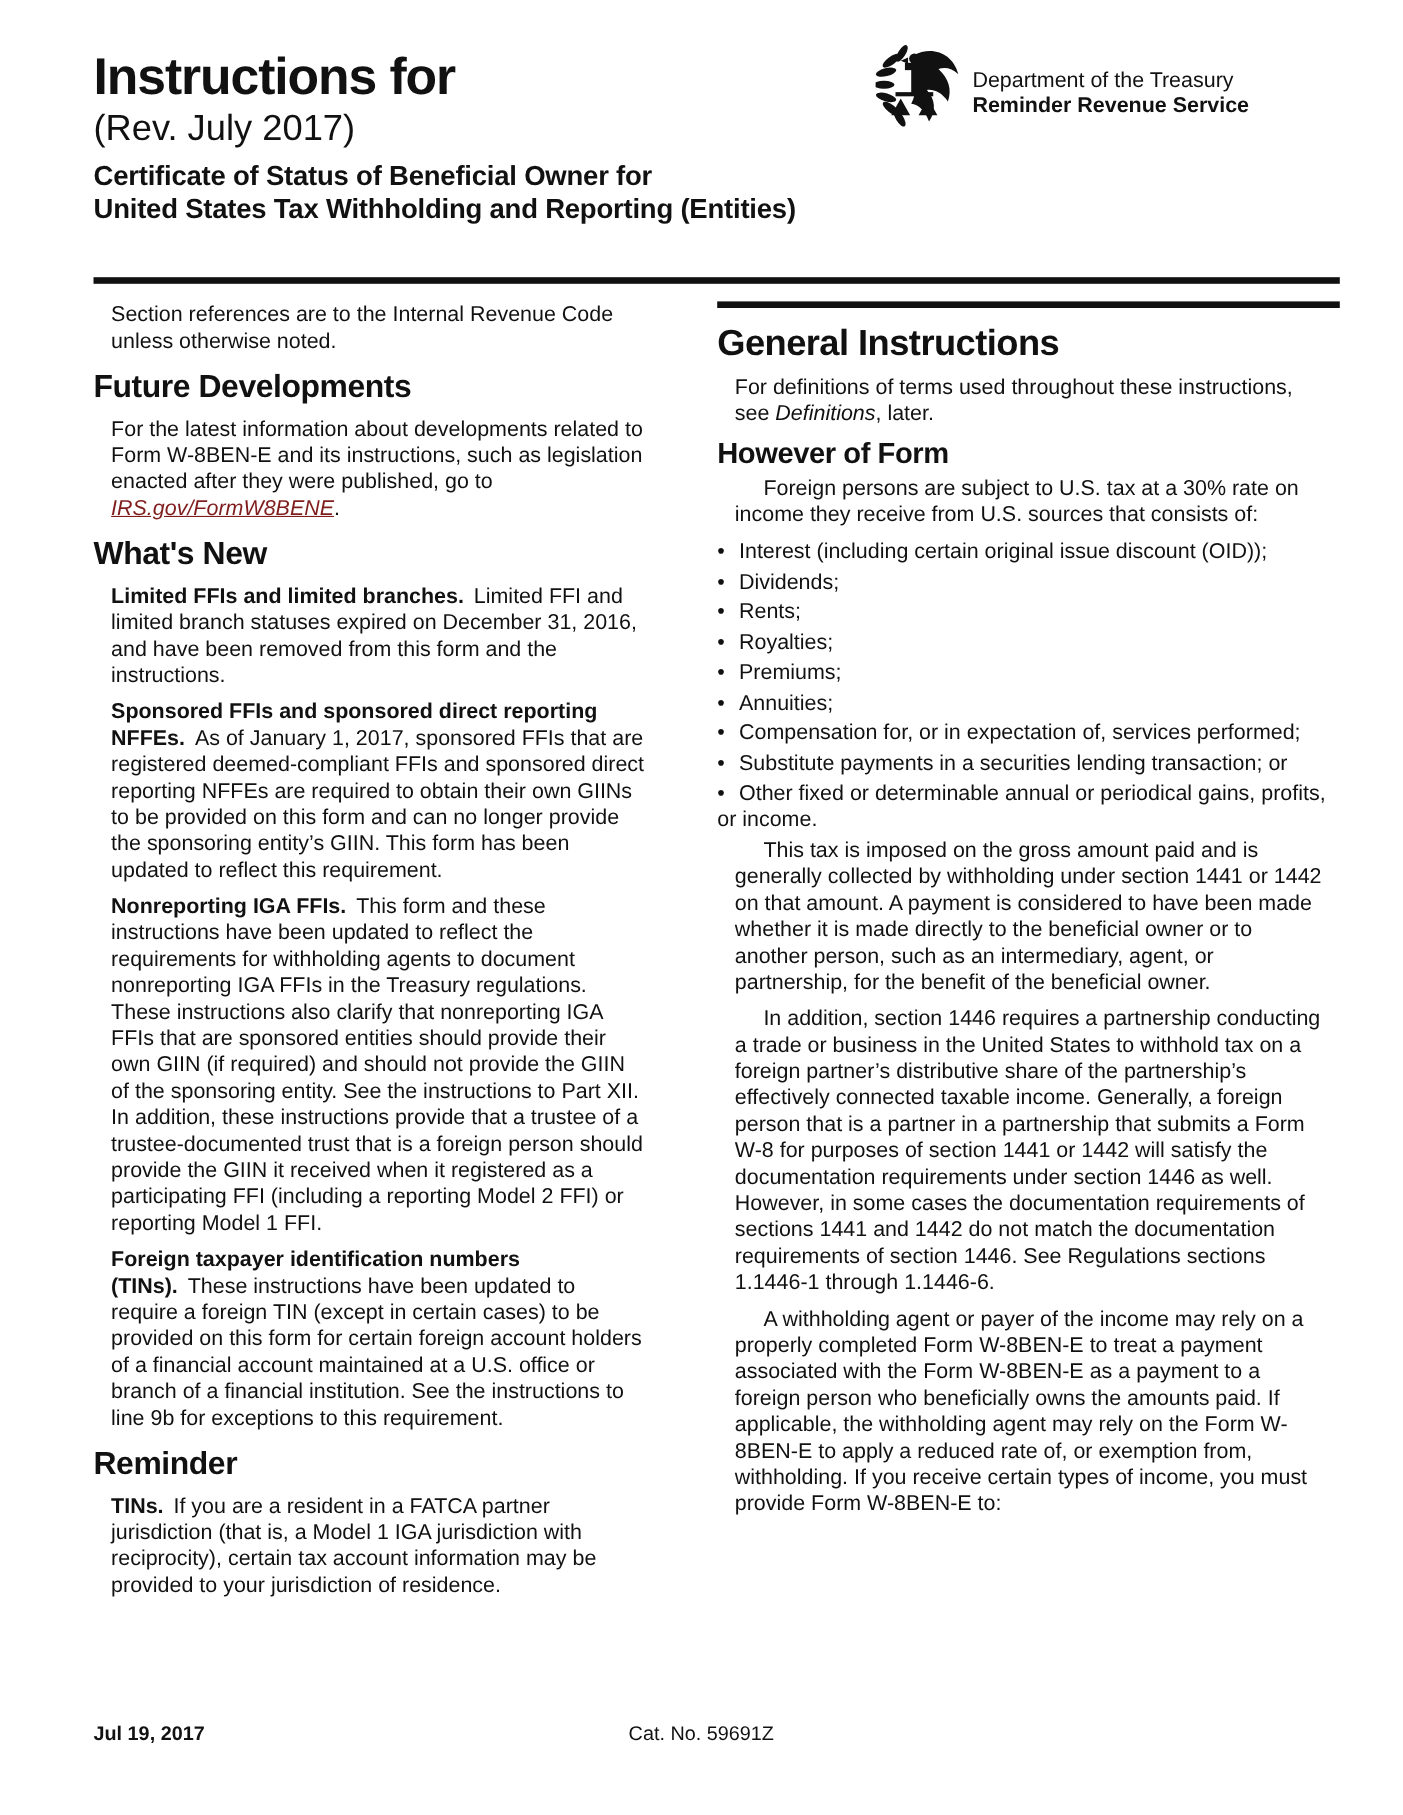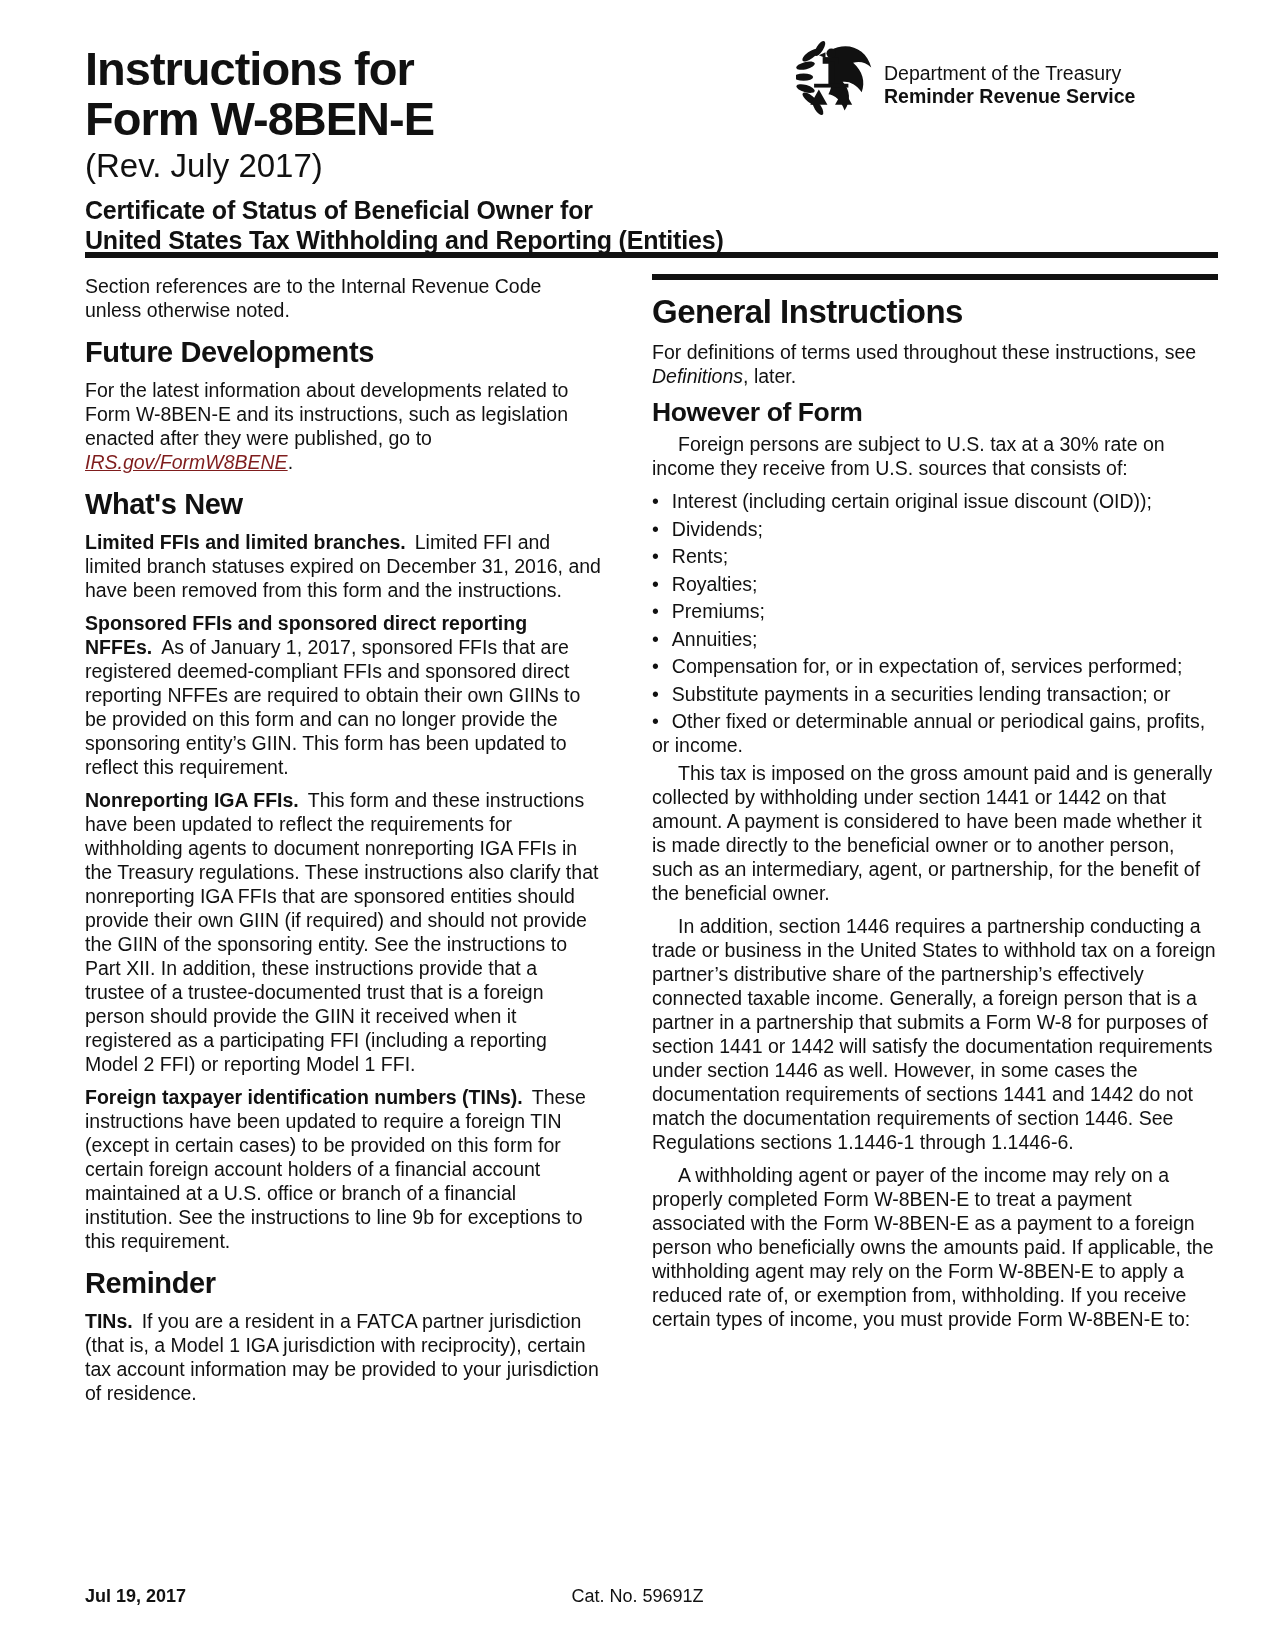--- a/index.html
+++ b/index.html
@@ -15,48 +15,47 @@
   .subtitle{font-size:25px;font-weight:bold;line-height:30px;margin-top:9px;letter-spacing:-0.2px;}
   .agency{position:absolute;left:796px;top:40px;display:flex;align-items:center;}
   .agency svg{width:80px;height:78px;display:block;}
   .agency-text{margin-left:8px;margin-top:12px;font-size:19.5px;line-height:23px;white-space:nowrap;}
   .agency-text .svc{font-weight:bold;}
   .rule{position:absolute;left:85px;top:252px;width:1133px;height:6px;background:#111;}
   
   .columns{position:absolute;left:85px;top:274px;width:1133px;display:flex;align-items:flex-start;}
   .col-left{width:517px;margin-right:50px;}
   .col-right{width:566px;}
-  p{margin:0 0 9px;font-size:19.5px;line-height:24px;}
+  p{margin:0 16px 9px;font-size:19.5px;line-height:24px;}
   .intro{margin-bottom:12px;}
   h2{font-size:29px;line-height:33px;margin:14px 0 9px;letter-spacing:-0.4px;}
   .gi{font-size:33px;line-height:37px;margin:8px 0 10px;letter-spacing:-0.5px;font-weight:bold;}
   .purpose-h{font-size:26.5px;line-height:30px;margin:5px 0 5px;}
   .runin strong{margin-right:9px;}
   .ind{text-indent:26px;}
   .bullet{margin:0 0 3.5px;}
   .blt{display:inline;}
   .blt::before{content:"\2022";}
   .blt{margin-right:13px;}
   .topbar{height:6px;background:#111;margin-bottom:13px;}
   .link{color:#7f1d1d;font-style:italic;text-decoration:underline;cursor:pointer;}
   em{font-style:italic;}
   
-  .footer{position:absolute;left:0;top:1566px;width:1275px;height:30px;font-size:18px;margin-top:20px;}
+  .footer{position:absolute;left:0;top:1566px;width:1275px;height:30px;font-size:18px;}
   .fdate{position:absolute;left:85px;top:0;font-weight:bold;}
   .fcat{position:absolute;left:0;top:0;width:100%;text-align:center;}
 </style>
 </head>
 <body>
 
 <div class="page">
 
   <div class="masthead">
     <div class="doc-title">
       <div>Instructions for</div>
-      <div>Form W-8BEN-E</div>
     </div>
     <div class="rev">(Rev. July 2017)</div>
     <div class="subtitle">
       <div>Certificate of Status of Beneficial Owner for</div>
       <div>United States Tax Withholding and Reporting (Entities)</div>
     </div>
   </div>
 
   <div class="agency">
     <svg viewBox="0 0 84 80" aria-hidden="true">

